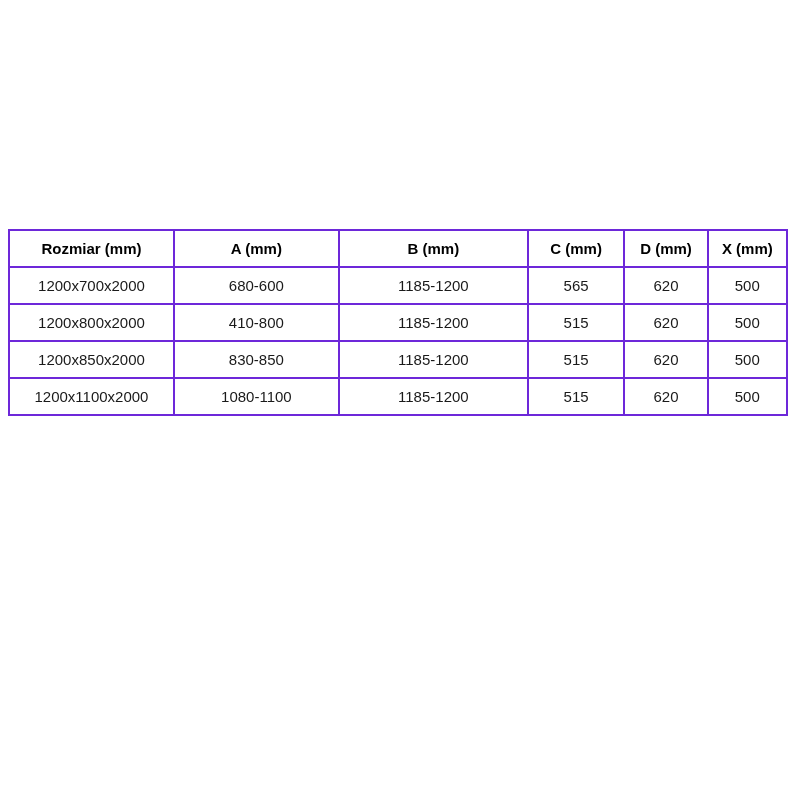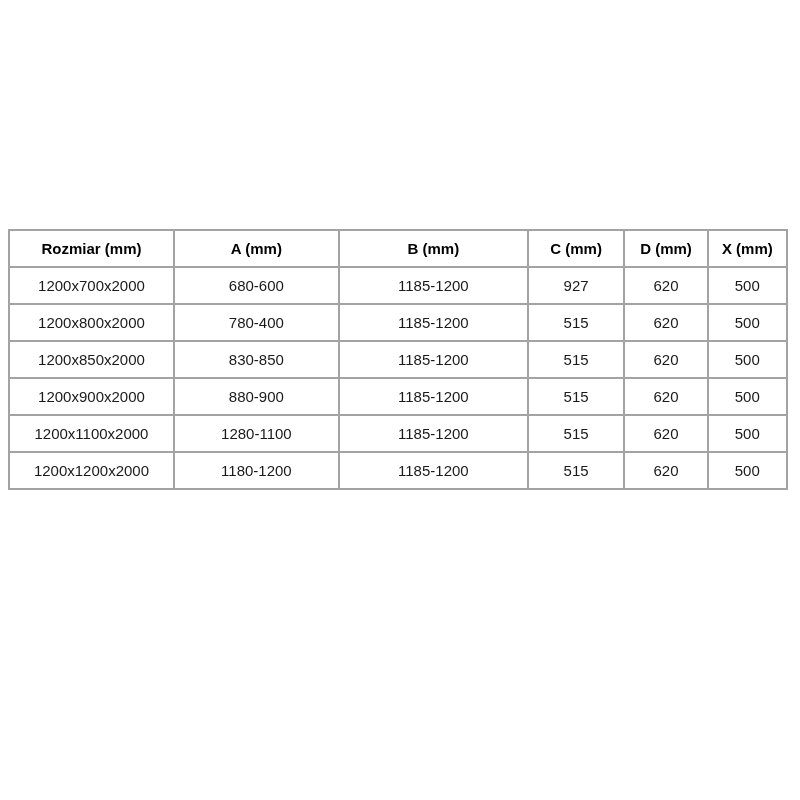--- a/index.html
+++ b/index.html
@@ -20,21 +20,21 @@
     position: absolute;
     left: 8px;
     top: 229px;
     width: 780px;
     border-collapse: collapse;
     table-layout: fixed;
     color: #1a1a1a;
   }
   table.size-table th,
   table.size-table td {
-    border: 2px solid #a3a3a3;
+    border: 2px solid #6d28d9;
     text-align: center;
     vertical-align: middle;
     height: 33px;
     padding: 1px 2px;
     font-size: 15px;
     background: #ffffff;
     overflow: hidden;
     white-space: nowrap;
     margin-left: 20px;
   }
@@ -71,59 +71,43 @@
           <th>C (mm)</th>
           <th>D (mm)</th>
           <th>X (mm)</th>
         </tr>
     </thead>
     <tbody>
         <tr>
           <td>1200x700x2000</td>
           <td>680-600</td>
           <td>1185-1200</td>
-          <td>927</td>
+          <td>565</td>
           <td>620</td>
           <td>500</td>
         </tr>
         <tr>
           <td>1200x800x2000</td>
-          <td>780-400</td>
+          <td>410-800</td>
           <td>1185-1200</td>
           <td>515</td>
           <td>620</td>
           <td>500</td>
         </tr>
         <tr>
           <td>1200x850x2000</td>
           <td>830-850</td>
           <td>1185-1200</td>
           <td>515</td>
           <td>620</td>
           <td>500</td>
         </tr>
         <tr>
-          <td>1200x900x2000</td>
-          <td>880-900</td>
-          <td>1185-1200</td>
-          <td>515</td>
-          <td>620</td>
-          <td>500</td>
-        </tr>
-        <tr>
           <td>1200x1100x2000</td>
-          <td>1280-1100</td>
-          <td>1185-1200</td>
-          <td>515</td>
-          <td>620</td>
-          <td>500</td>
-        </tr>
-        <tr>
-          <td>1200x1200x2000</td>
-          <td>1180-1200</td>
+          <td>1080-1100</td>
           <td>1185-1200</td>
           <td>515</td>
           <td>620</td>
           <td>500</td>
         </tr>
       </tbody>
   </table>
 </div>
 
 </body></html>

